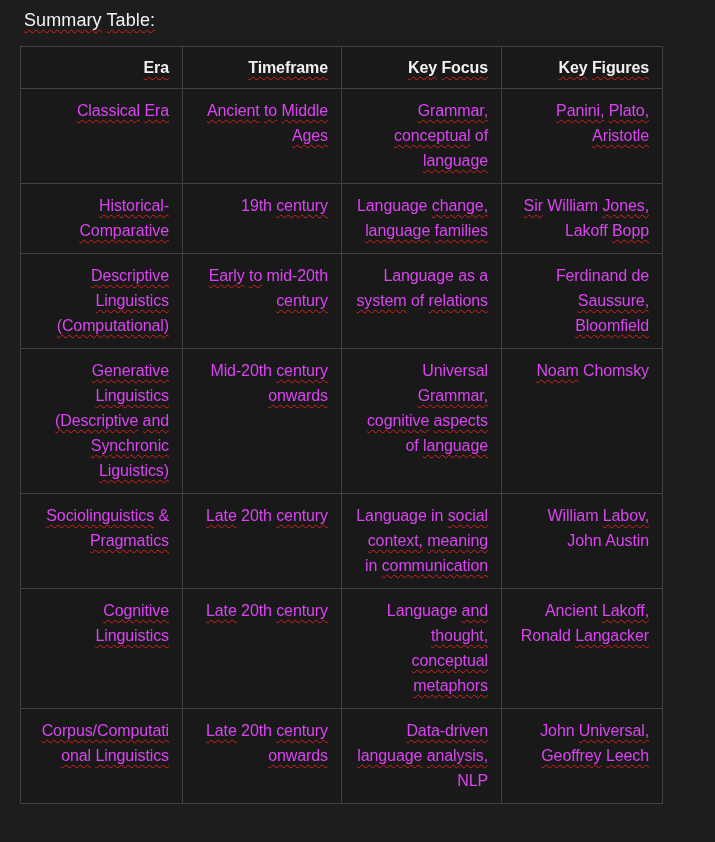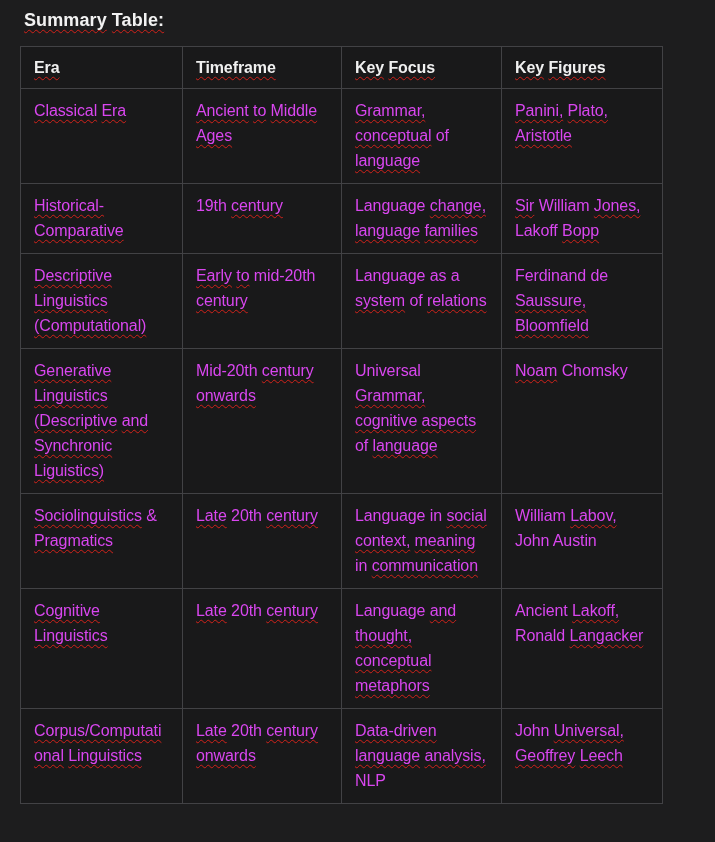--- a/index.html
+++ b/index.html
@@ -13,35 +13,35 @@
   html,body{margin:0;padding:0;}
   body{
     width:715px;height:842px;overflow:hidden;
     background:var(--page-bg);
     color:var(--text);
     font-family:"Liberation Sans", sans-serif;
   }
   .page{padding:8px 0 0 20px;}
   .title{
     margin:0 0 0 4px;
-    font-size:18px;line-height:24px;font-weight:700;color:#f2f2f2;
+    font-size:18px;line-height:24px;font-weight:400;color:#f2f2f2;
     letter-spacing:0.1px;
   }
   table.summary{
     margin-top:14px;
     border-collapse:collapse;
     table-layout:fixed;
     width:642px;
   }
   col.c1{width:162px;} col.c2{width:159px;} col.c3{width:160px;} col.c4{width:161px;}
   th,td{
     border:1px solid var(--border);
     background:var(--cell-bg);
     vertical-align:top;
-    text-align:left;
+    text-align:right;
     font-size:16px;
     line-height:25px;
     letter-spacing:-0.1px;
     overflow-wrap:break-word;
     word-break:break-word;
   }
   th{font-weight:700;padding:8px 13px;color:#f0f0f0;}
   td{padding:9px 13px 10px 13px;font-weight:400;color:#d946ef;}
   .sq{
     text-decoration-line:underline;

